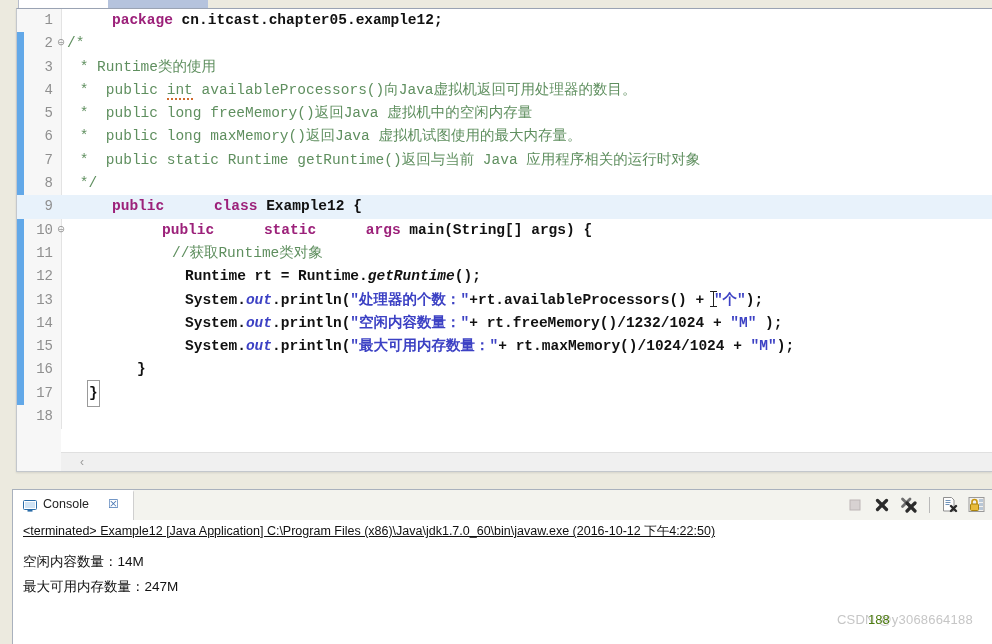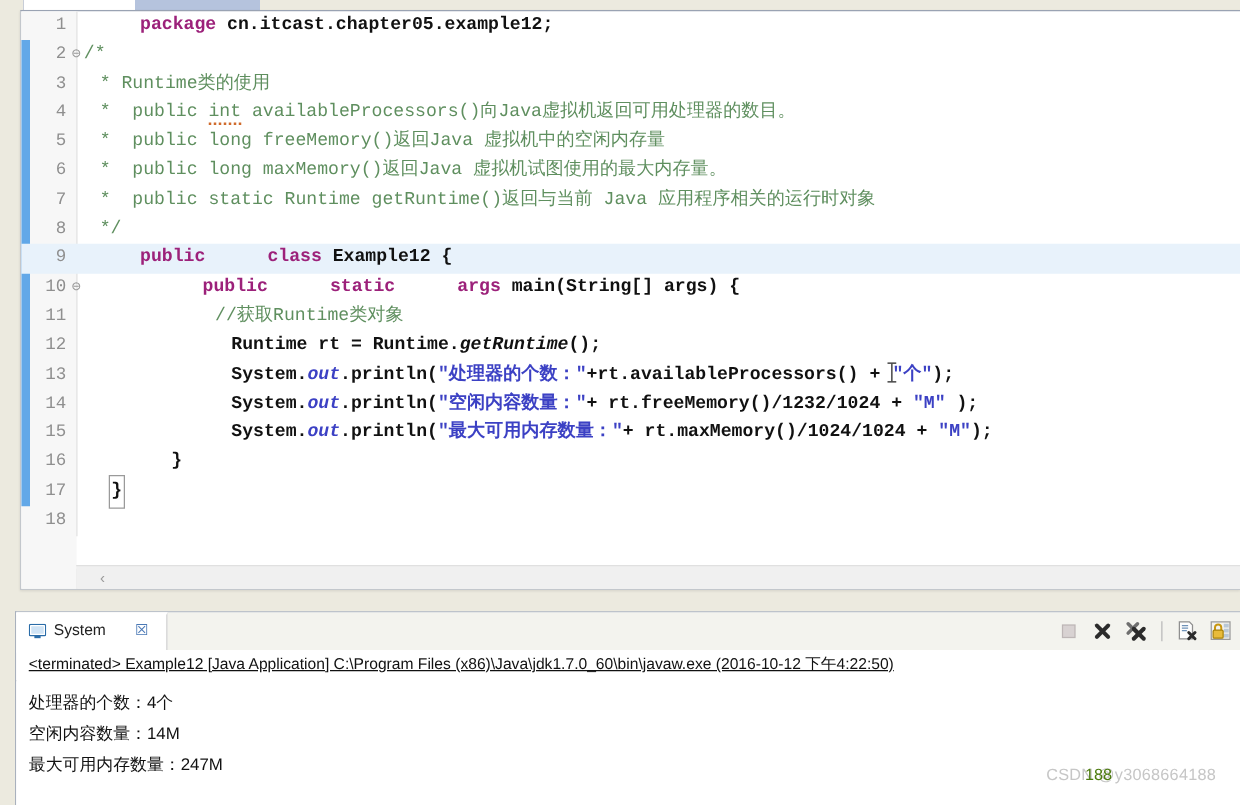--- a/index.html
+++ b/index.html
@@ -289,21 +289,21 @@
 
     <div class="console-tabbar">
       <div class="console-tab"></div>
       <span class="console-tab-icon">
         <svg width="14" height="12" viewBox="0 0 14 12">
           <rect x="0.5" y="0.5" width="13" height="9" rx="1" fill="#ffffff" stroke="#2a6ca8"></rect>
           <rect x="2" y="2" width="10" height="6" fill="#cfe3f5"></rect>
           <rect x="4.5" y="9.8" width="5" height="1.8" fill="#2a6ca8"></rect>
         </svg>
       </span>
-      <span class="console-tab-label">System</span>
+      <span class="console-tab-label">Console</span>
       <span class="console-tab-close">☒</span>
 
       <div class="console-tools">
         <span class="tool" title="Terminate">
           <svg width="18" height="18" viewBox="0 0 18 18">
             <rect x="4" y="4" width="10" height="10" fill="#d8d2d2" stroke="#bdb6b6"></rect>
           </svg>
         </span>
         <span class="tool" title="Remove Launch">
           <svg width="18" height="18" viewBox="0 0 18 18">
@@ -351,21 +351,20 @@
           </svg>
         </span>
       </div>
     </div>
 
     <div class="console-head">
       <span class="console-head-text">&lt;terminated&gt; Example12 [Java Application] C:\Program Files (x86)\Java\jdk1.7.0_60\bin\javaw.exe (2016-10-12 下午4:22:50)</span>
     </div>
 
     <div class="console-body">
-      <div class="console-line">处理器的个数：4个</div>
       <div class="console-line">空闲内容数量：14M</div>
       <div class="console-line">最大可用内存数量：247M</div>
     </div>
   </div>
 
   <span class="watermark">CSDN @y3068664188</span>
   <span class="watermark2">188</span>
 
 </div>
 

